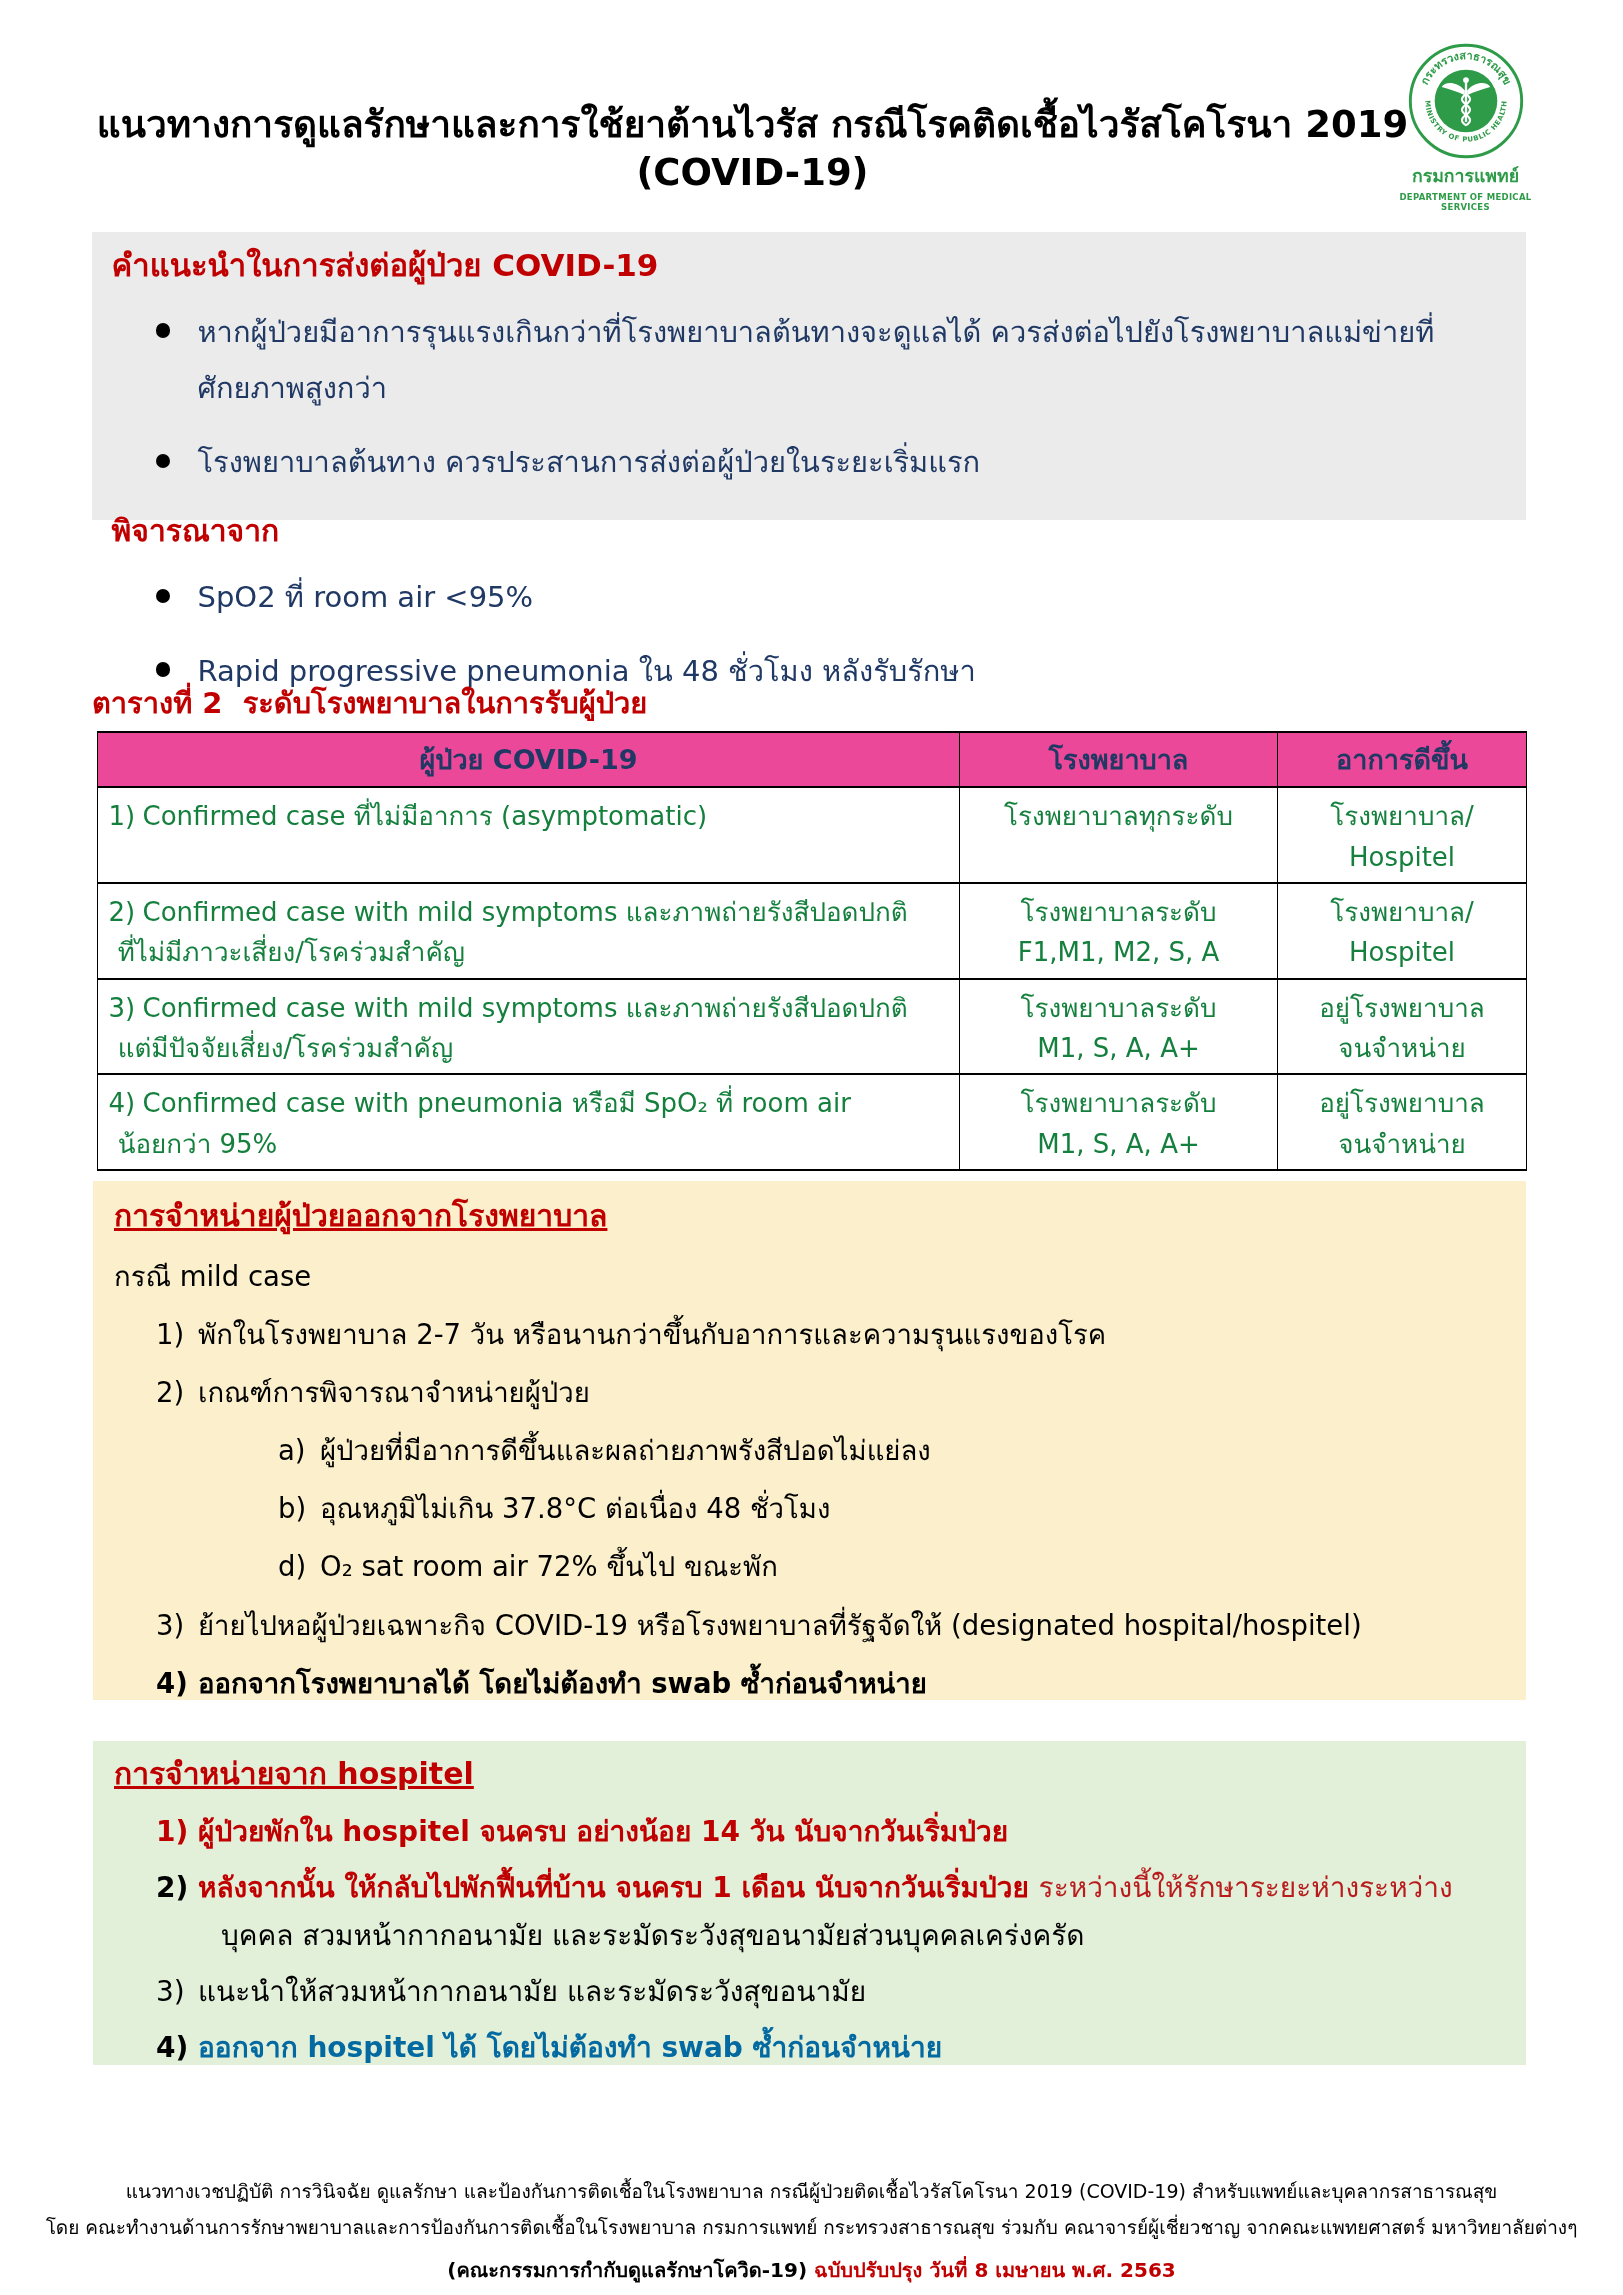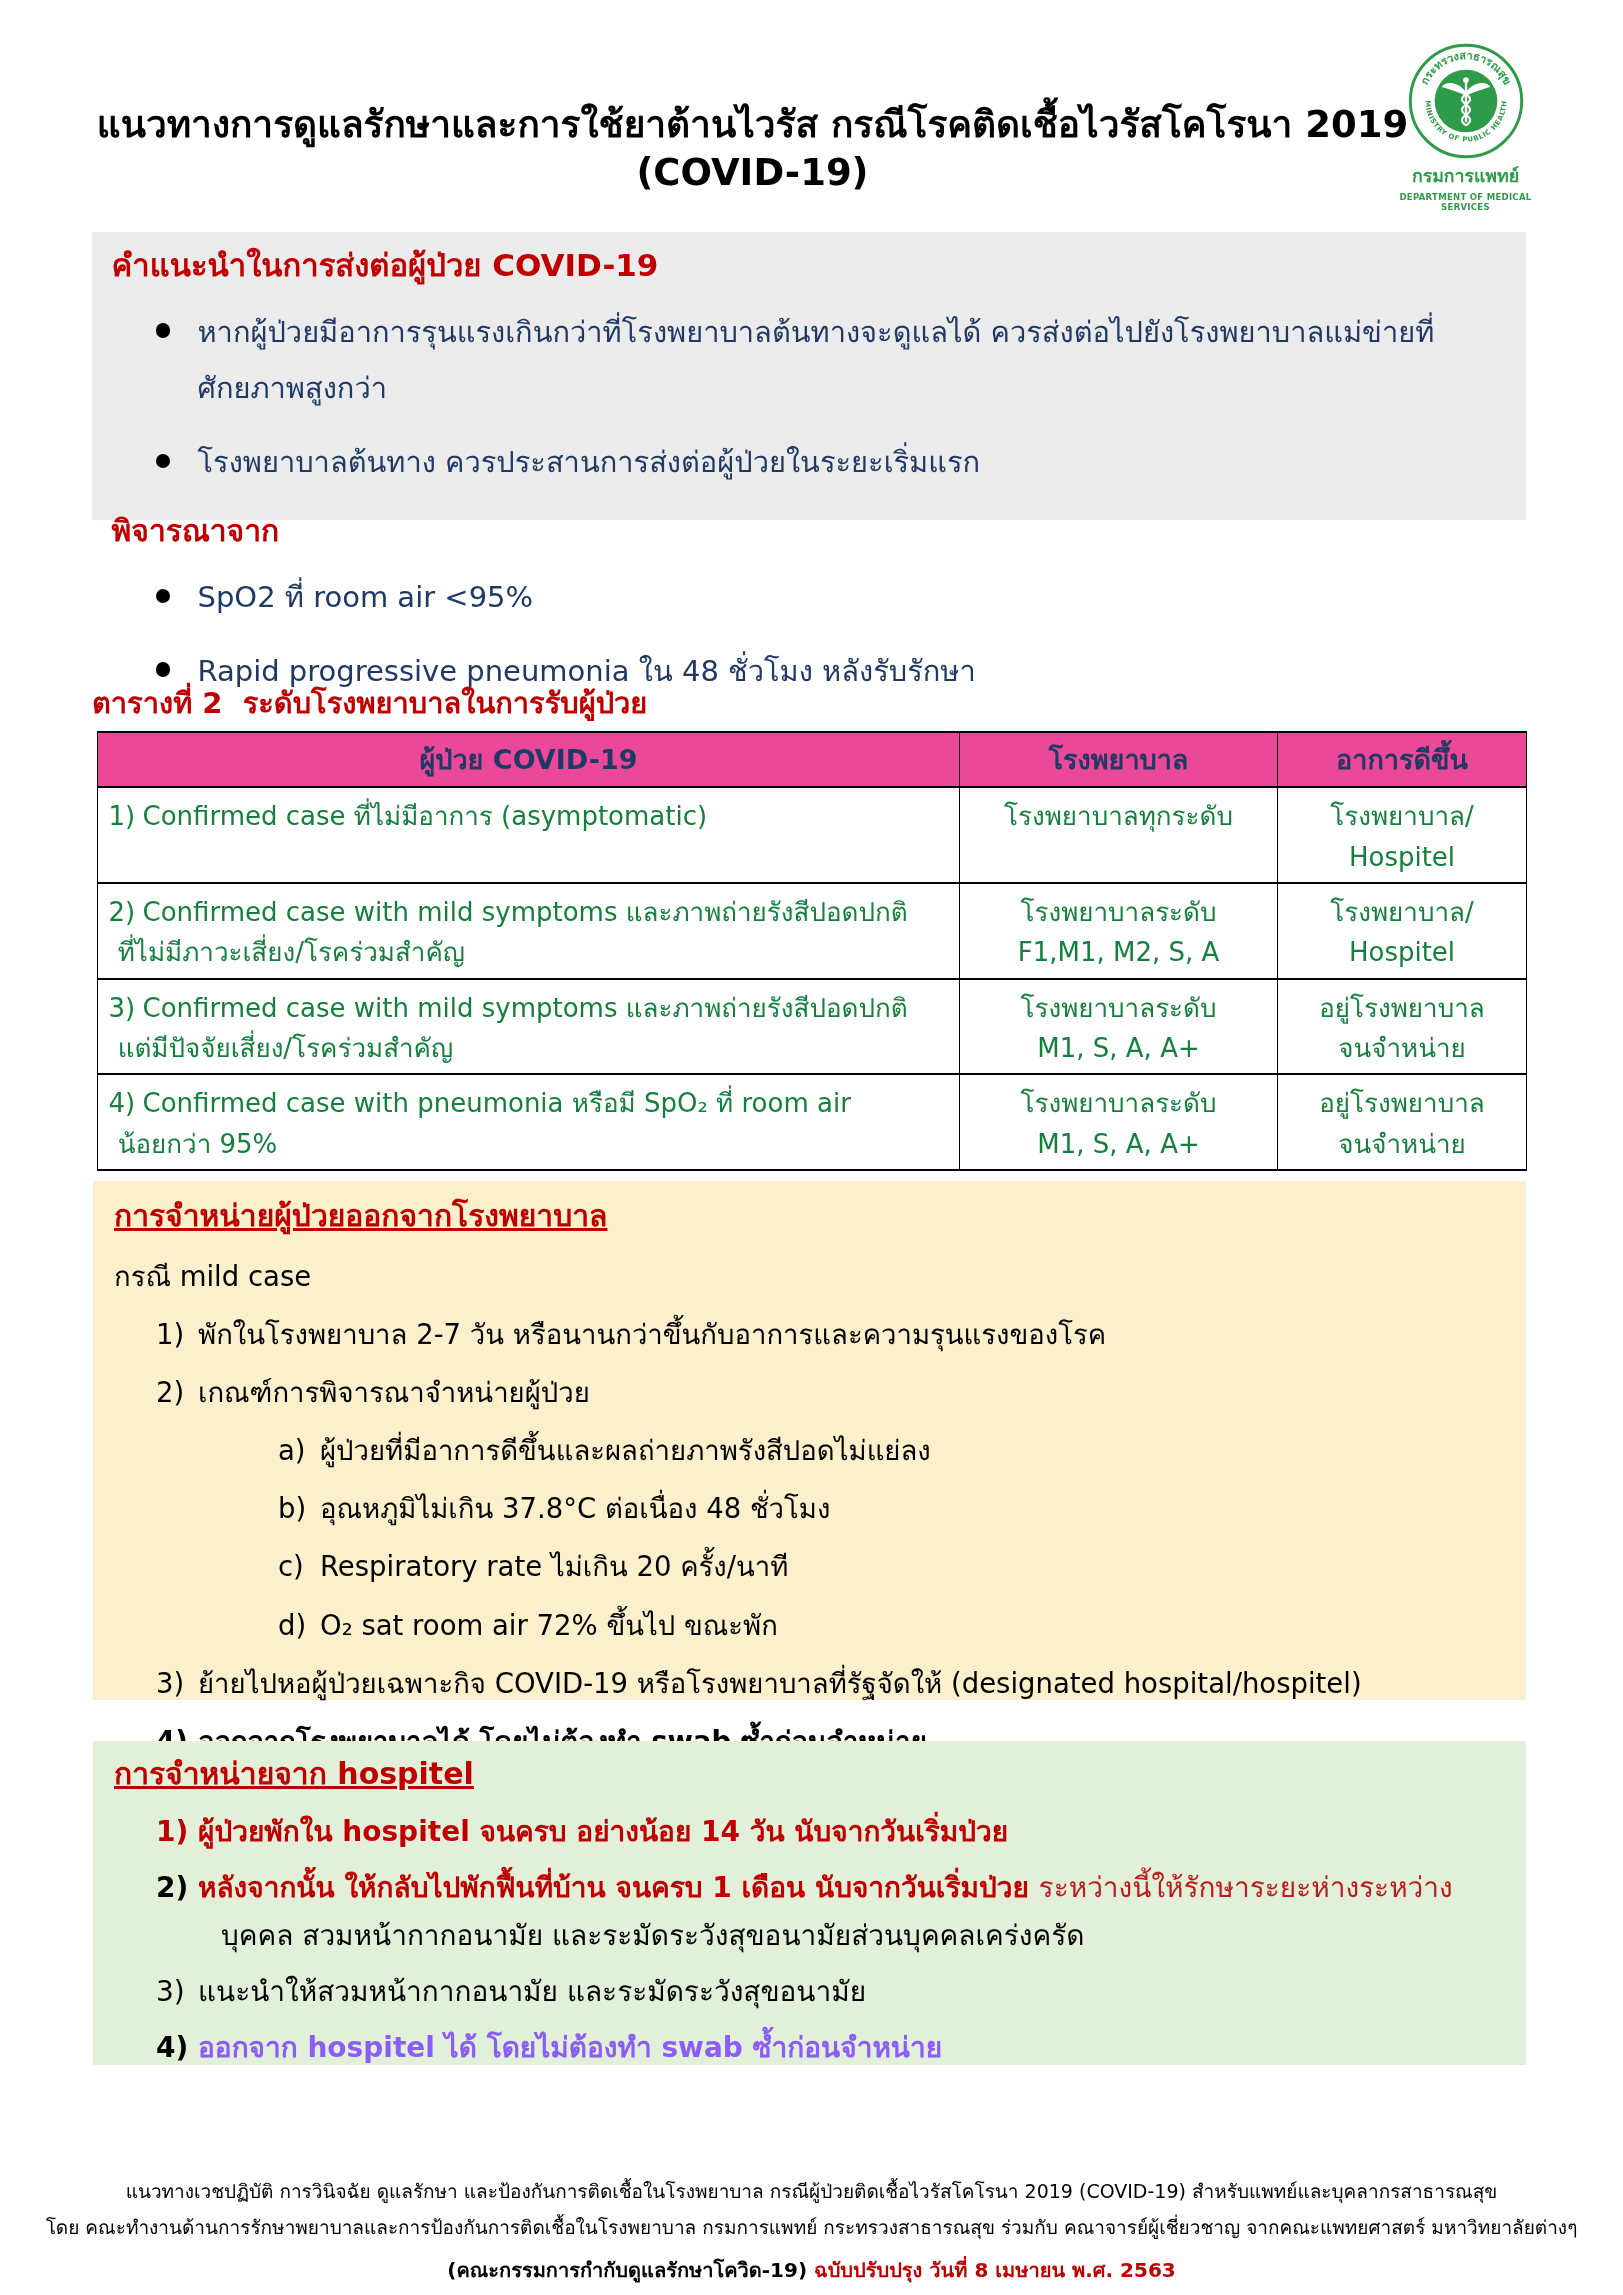--- a/index.html
+++ b/index.html
@@ -63,21 +63,21 @@
   .greenbox{left:93px;top:1741px;width:1433px;height:324px;background:#E2EFD9;
     box-sizing:border-box;padding:13px 21px;}
   .greenbox .box-title{color:#C00000;font-size:30px;font-weight:bold;text-decoration:underline;
     line-height:1.35;}
   .greenbox .line{font-size:28px;line-height:1.35;margin-top:18.3px;margin-left:42px;}
   .greenbox .num{display:inline-block;min-width:42px;color:#000;font-weight:bold;}
   .greenbox .num.red{color:#C00000;}
   .greenbox .redbold{color:#C00000;font-weight:bold;}
   .greenbox .redplain{color:#b91c1c;font-weight:normal;}
   .greenbox .black{color:#000;}
-  .greenbox .blackbold{color:#8b5cf6;font-weight:bold;}
+  .greenbox .blackbold{color:#0369a1;font-weight:bold;}
   .greenbox .cont{margin-left:65px;margin-top:10.5px;}
 
   
   .footer{left:0;top:2165px;width:1623px;text-align:center;color:#000;}
   .footer .f1,.footer .f2{font-size:19px;line-height:1.0;margin-top:17px;}
   .footer .f3{font-size:20px;font-weight:bold;margin-top:17px;}
   .footer .f3 .red{color:#C00000;}
 </style>
 </head>
 <body>
@@ -217,23 +217,20 @@
   <div class="line item">
     <span class="num">2)</span><span>เกณฑ์การพิจารณาจำหน่ายผู้ป่วย</span>
   </div>
   <div class="line sub">
     <span class="num">a)</span><span>ผู้ป่วยที่มีอาการดีขึ้นและผลถ่ายภาพรังสีปอดไม่แย่ลง</span>
   </div>
   <div class="line sub">
     <span class="num">b)</span><span>อุณหภูมิไม่เกิน 37.8°C ต่อเนื่อง 48 ชั่วโมง</span>
   </div>
   <div class="line sub">
-    <span class="num">c)</span><span>Respiratory rate ไม่เกิน 20 ครั้ง/นาที</span>
-  </div>
-  <div class="line sub">
     <span class="num">d)</span><span>O₂ sat room air 72% ขึ้นไป ขณะพัก</span>
   </div>
   <div class="line item">
     <span class="num">3)</span><span>ย้ายไปหอผู้ป่วยเฉพาะกิจ COVID-19 หรือโรงพยาบาลที่รัฐจัดให้ (designated hospital/hospitel)</span>
   </div>
   <div class="line item bold">
     <span class="num">4)</span><span>ออกจากโรงพยาบาลได้ โดยไม่ต้องทำ swab ซ้ำก่อนจำหน่าย</span>
   </div>
 </div>
 

